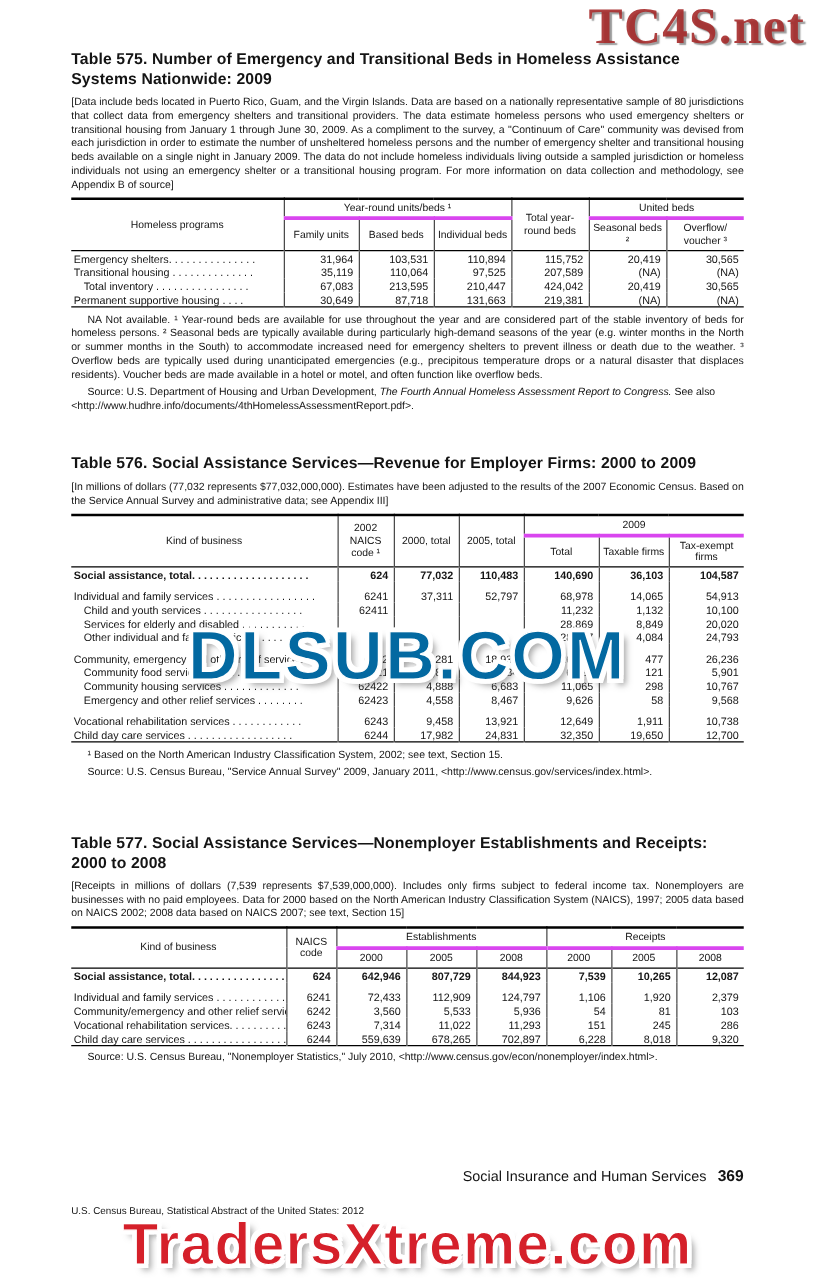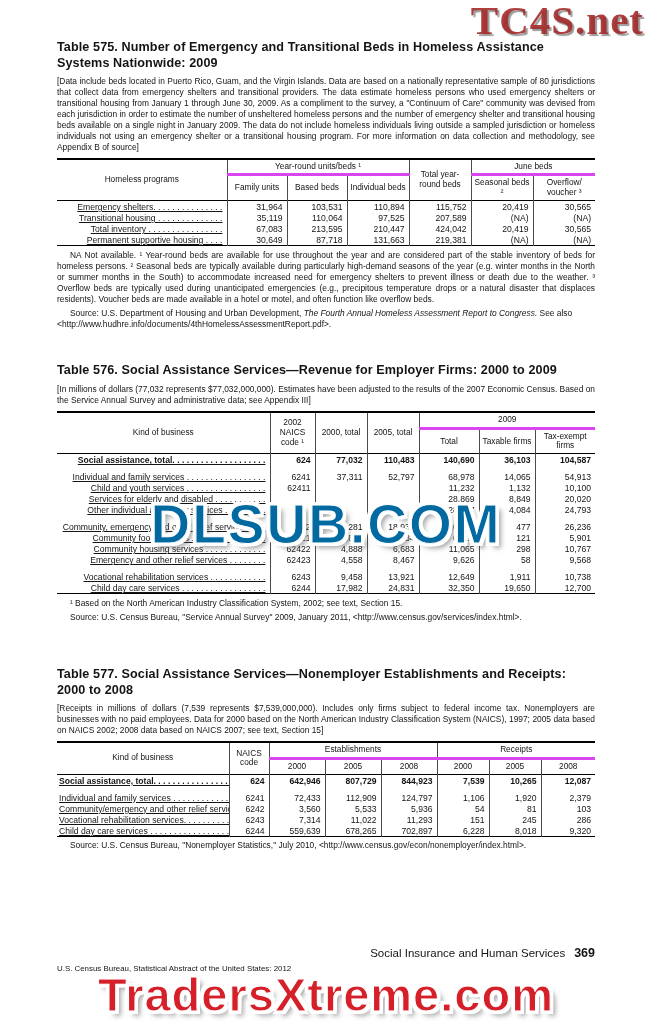--- a/index.html
+++ b/index.html
@@ -30,21 +30,21 @@
   th:last-child, td:last-child { border-right:none; }
   thead th {
     font-weight:400; text-align:center; vertical-align:middle;
     font-size:8.3px; line-height:1.18; padding:2px 2px;
   }
   th.grp { border-bottom:3px solid #d946ef; }
   tbody td {
     padding:1px 4px 0 4px; text-align:right;
     white-space:nowrap; overflow:hidden; vertical-align:bottom;
   }
-  tbody td:first-child { text-align:right; padding-left:2px;text-decoration:underline; }
+  tbody td:first-child { text-align:left; padding-left:2px; }
   tr.bold td { font-weight:700; }
   tr.gap td { padding-top:7px; }
   tr.indent td:first-child { padding-left:10px; }
 
   .tbl-footnote {
     font-size:8.4px; line-height:1.3; text-align:justify;
     margin-top:4px; text-indent:13px;
   }
   .tbl-source { font-size:8.4px; line-height:1.3; margin-top:3px; text-indent:13px; }
   .tbl-source i { font-style:italic; }
@@ -76,21 +76,21 @@
     font-size:47px; letter-spacing:1px;
     color:#d5202a;
     -webkit-text-stroke:1px #fff;
     text-shadow:
       -3px -3px 0 #fff, 3px -3px 0 #fff, -3px 3px 0 #fff, 3px 3px 0 #fff,
       -3px 0 0 #fff, 3px 0 0 #fff, 0 -3px 0 #fff, 0 3px 0 #fff,
       5px 5px 5px rgba(90,90,90,.55);
   }
 
   .footer-line {
-    position:absolute; right:57px; bottom:64px;
+    position:absolute; right:57px; bottom:76px;
     font-size:11.5px; text-align:right;
   }
   .footer-line .pageno { font-weight:700; font-size:12.5px; margin-left:9px; }
   .credit { position:absolute; left:57px; bottom:51px; font-size:7.9px; }
 </style>
 </head>
 <body>
 
 <div class="page">
 
@@ -105,21 +105,21 @@
           <col style="width:62px">
         <col style="width:62px">
           <col style="width:62px">
           <col style="width:62px">
       </colgroup>
       <thead>
         <tr>
           <th rowspan="2">Homeless programs</th>
           <th colspan="3" class="grp">Year-round units/beds ¹</th>
           <th rowspan="2">Total year-round beds</th>
-          <th colspan="2" class="grp">June beds</th>
+          <th colspan="2" class="grp">United beds</th>
         </tr>
         <tr>
           <th>Family units</th>
           <th>Based beds</th>
           <th>Individual beds</th>
           <th>Seasonal beds ²</th>
           <th>Overflow/ voucher ³</th>
         </tr>
       </thead>
       <tbody>

